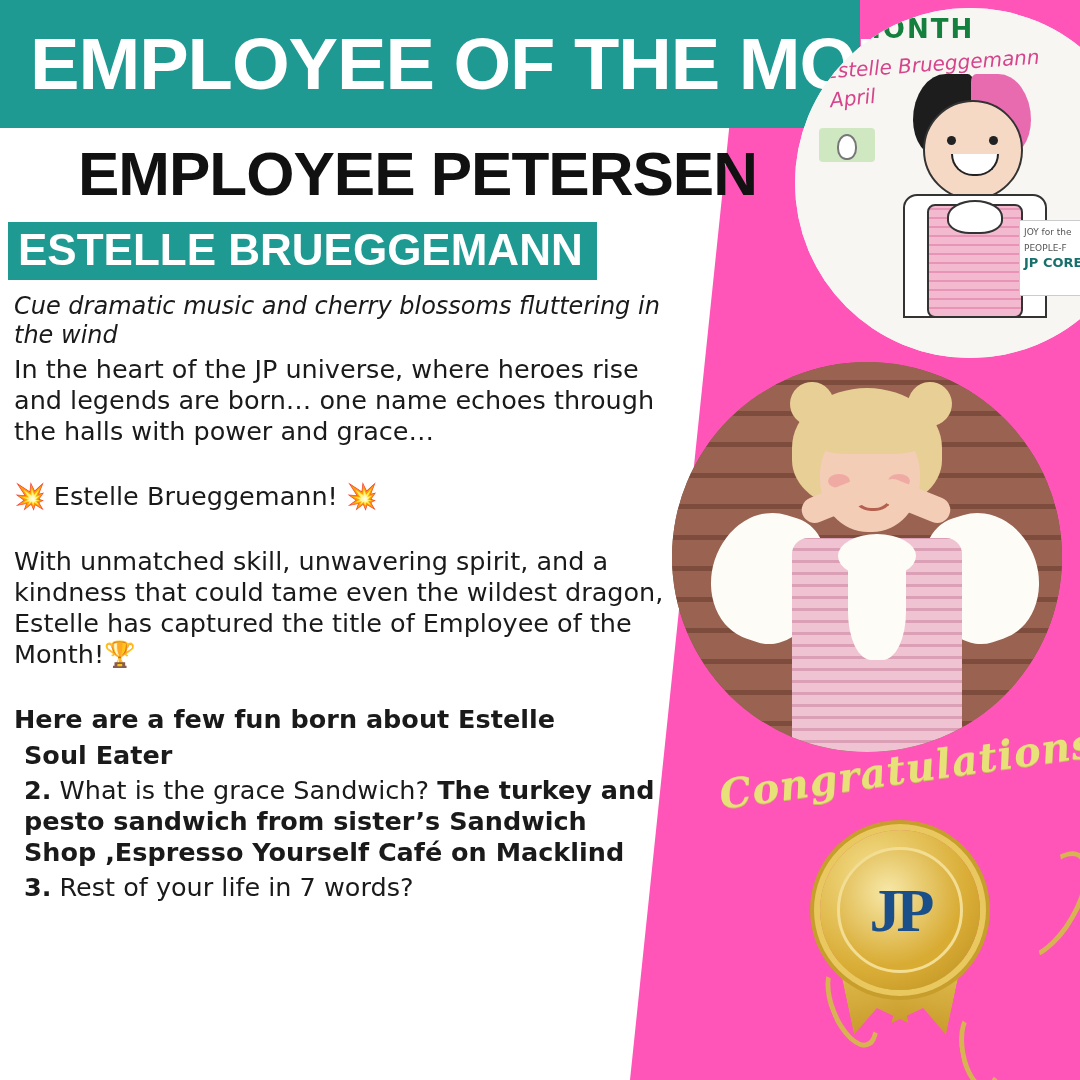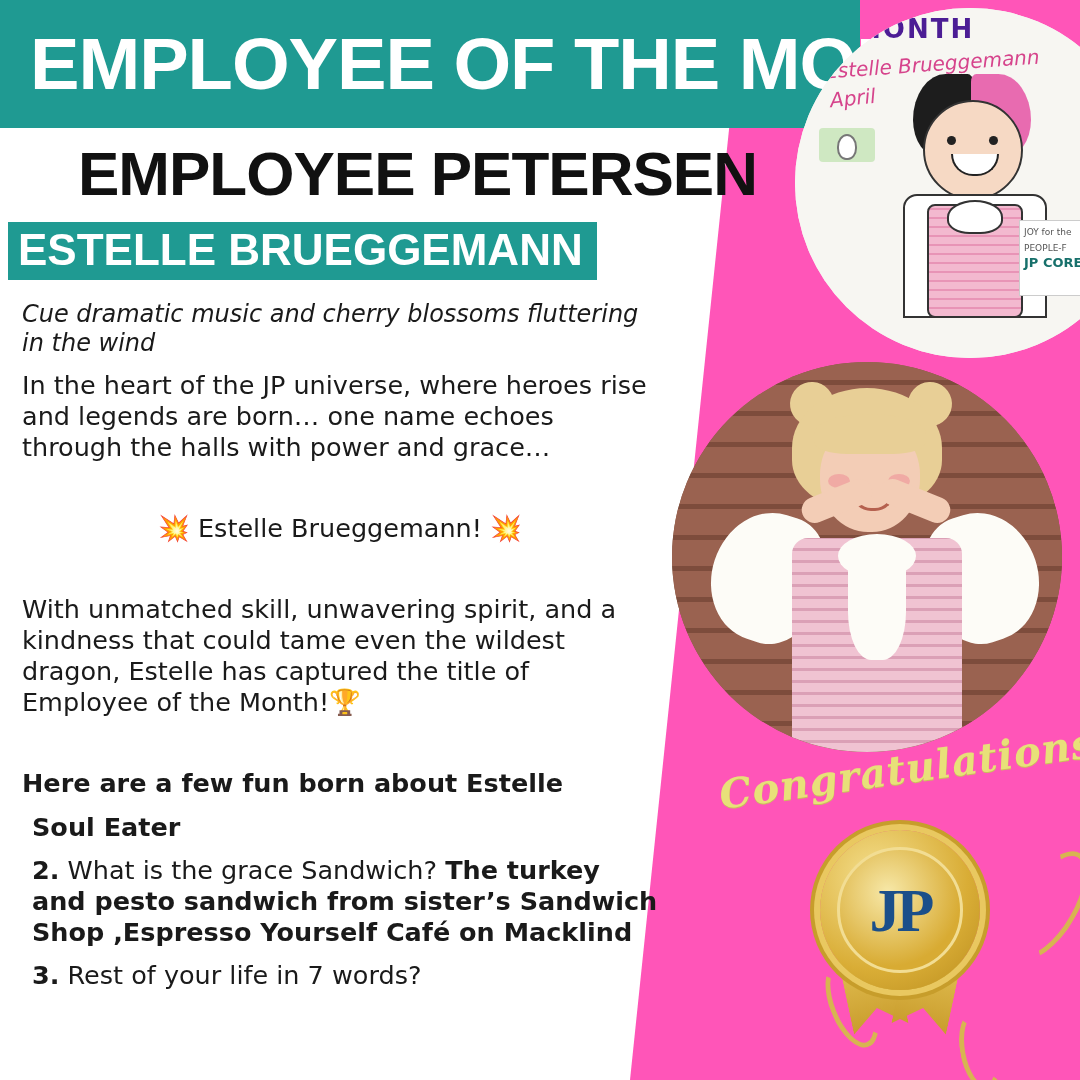--- a/index.html
+++ b/index.html
@@ -105,24 +105,24 @@
     position: absolute;
     left: 10px;
     top: 288px;
     width: 660px;
     z-index: 5;
     color: #1a1a1a;
     font-family: "DejaVu Sans", sans-serif;
     font-size: 25.5px;
     line-height: 1.22;
   }
-  .body-copy p { margin: 12px; }
+  .body-copy p { margin: 4px; }
   .italic-line { font-style: italic; font-size: 24px; line-height: 1.2; }
   .spacer-md { height: 26px; }
-  .center-line { text-align: center; padding-left: 0px; }
+  .center-line { padding-left: 0px; }
   .bold { font-weight: bold; }
 
   .facts-heading {
     font-weight: bold;
     font-size: 25.5px;
     margin-bottom: 2px;
   }
   .fact { margin: 0; }
   .fact-1 { padding-left: 28px; text-indent: -2px; }
   .ans { font-weight: bold; padding-left: 10px; }
@@ -148,21 +148,21 @@
     width: 390px;
     height: 390px;
     background: #8a5a44;
   }
 
   
   .wb { position:absolute; inset:0; background:#f7f6f2; }
   .wb-title {
     position:absolute; left: 60px; top: 6px;
     font-family:"DejaVu Sans", sans-serif; font-weight:bold;
-    color:#4c1d95; font-size: 26px; letter-spacing:2px;
+    color:#15803d; font-size: 26px; letter-spacing:2px;
   }
   .wb-sub {
     position:absolute; left: 30px; top: 44px;
     font-family:"DejaVu Sans", sans-serif;
     color:#d6448c; font-size: 20px; font-style: italic; transform: rotate(-4deg);
   }
   .wb-month {
     position:absolute; left: 35px; top: 78px;
     font-family:"DejaVu Sans", sans-serif;
     color:#d6448c; font-size: 20px; font-style: italic; transform: rotate(-6deg);

